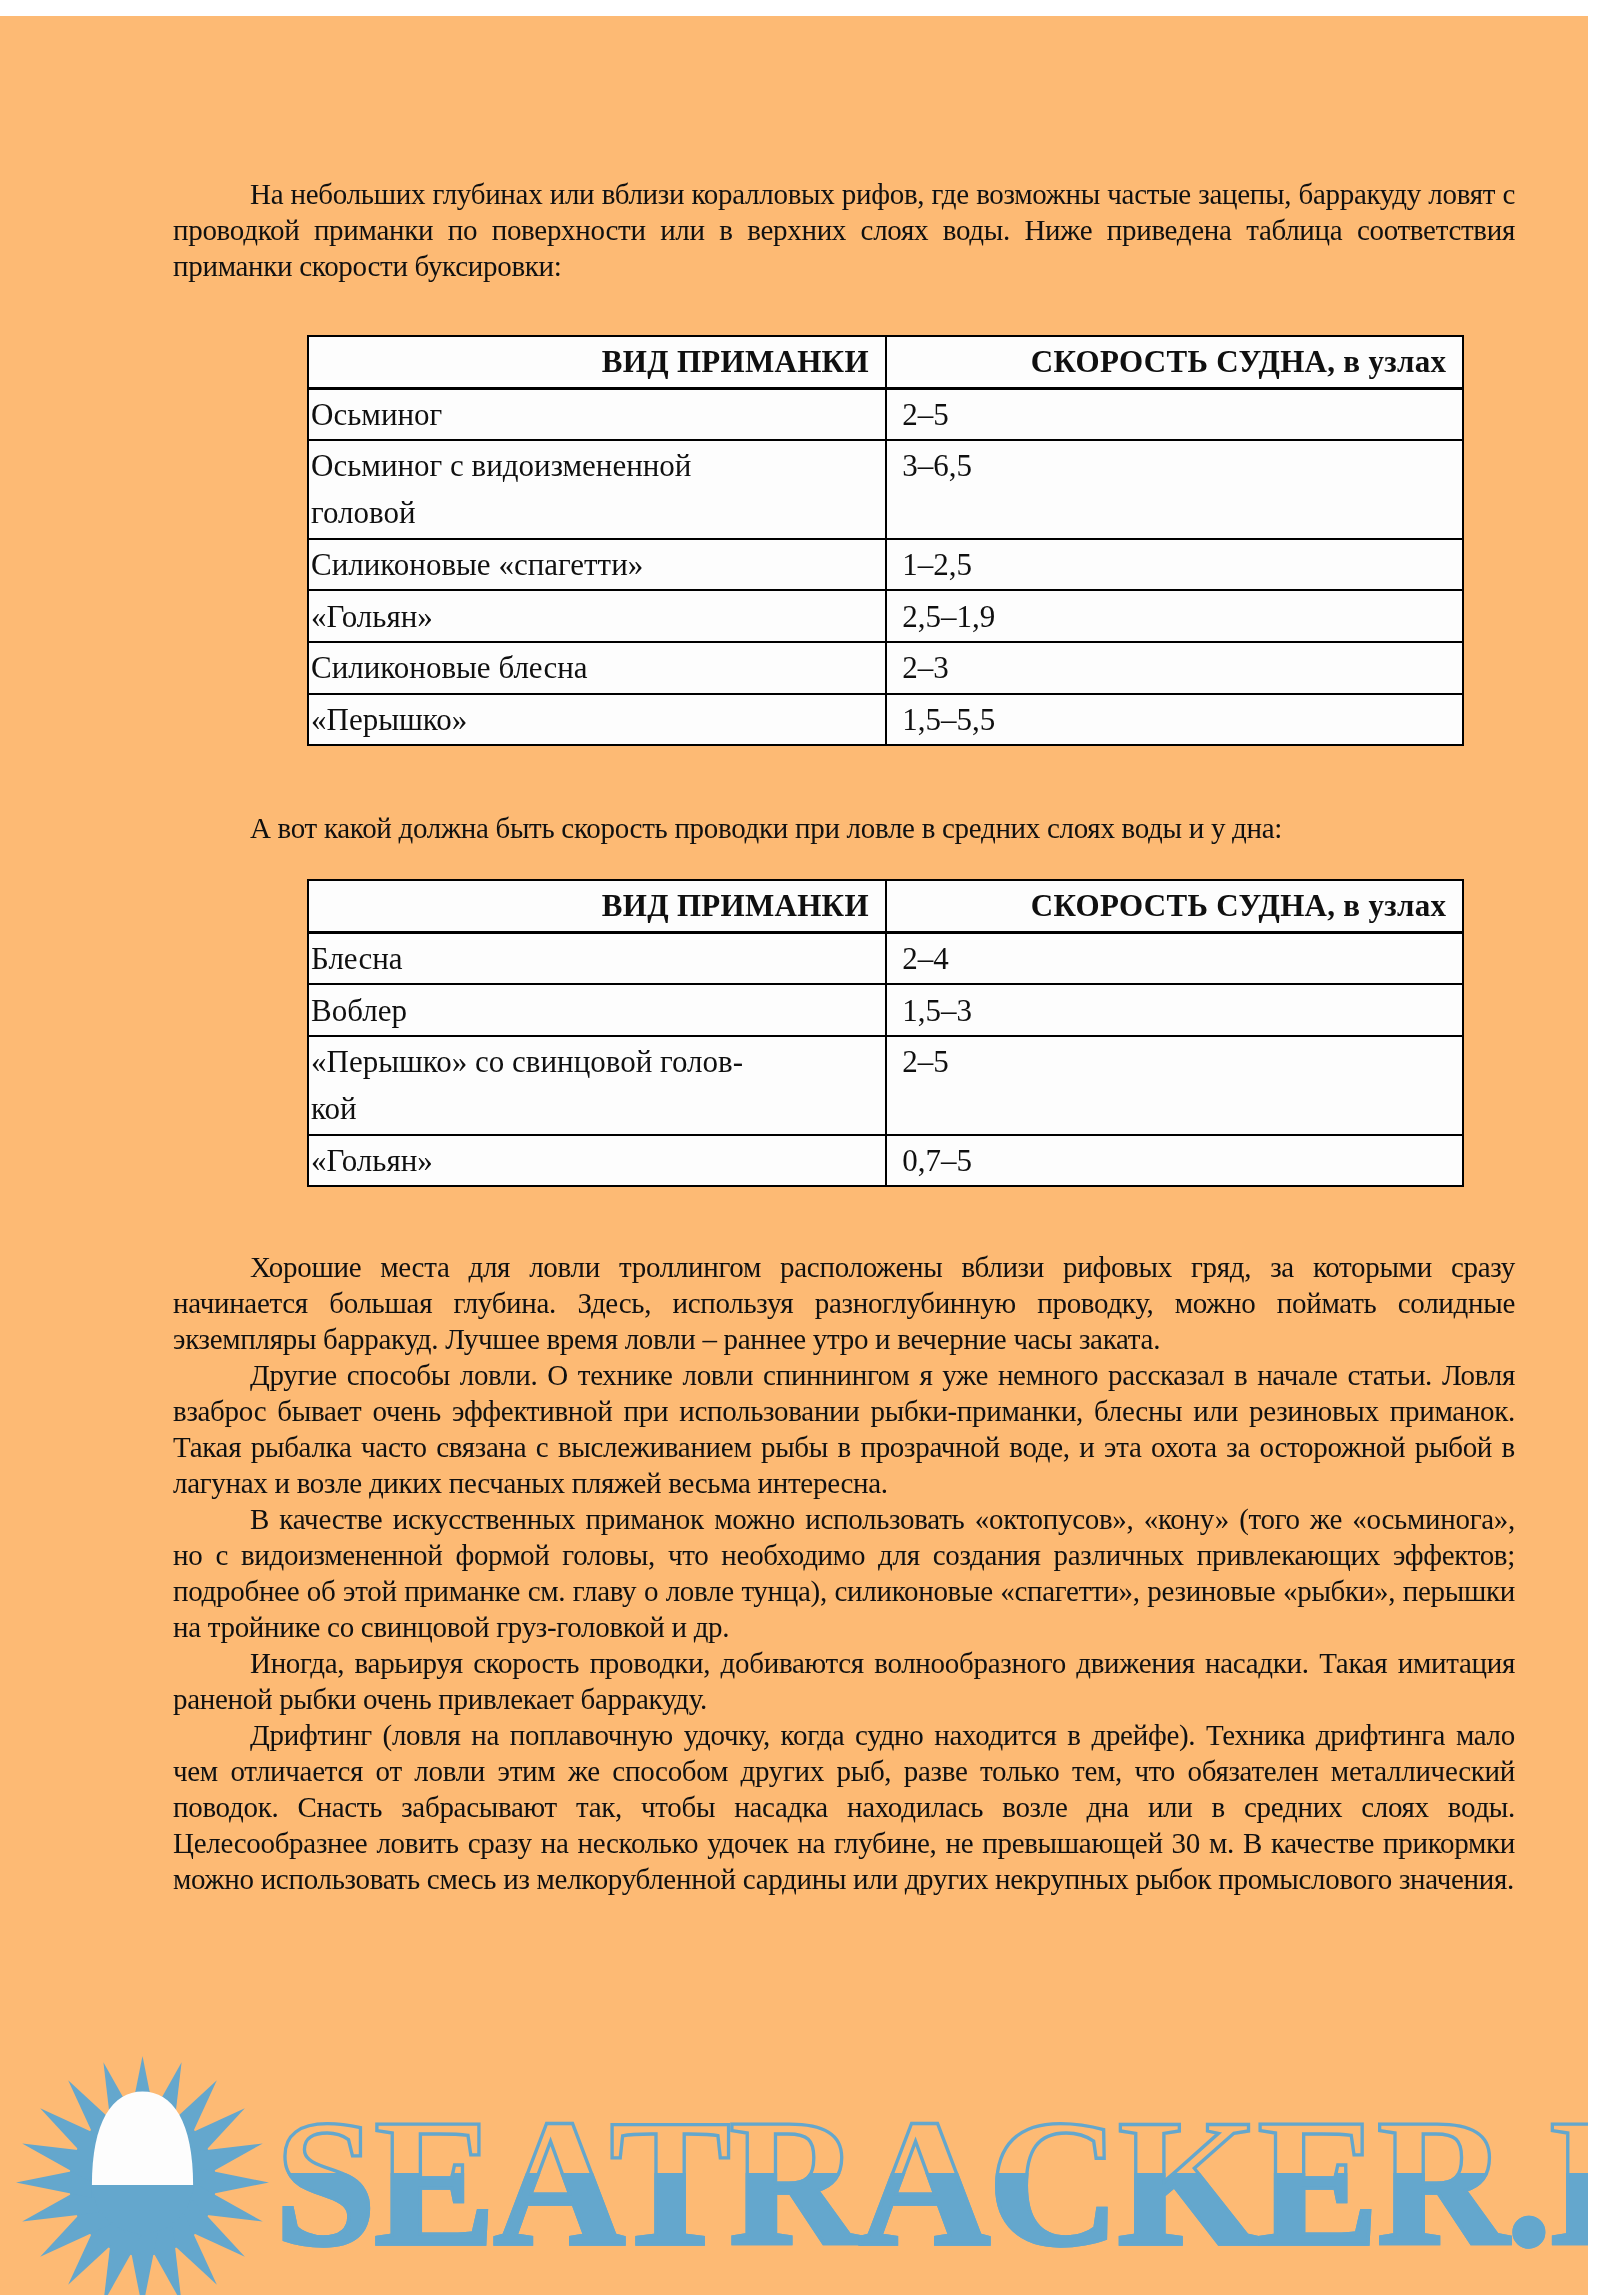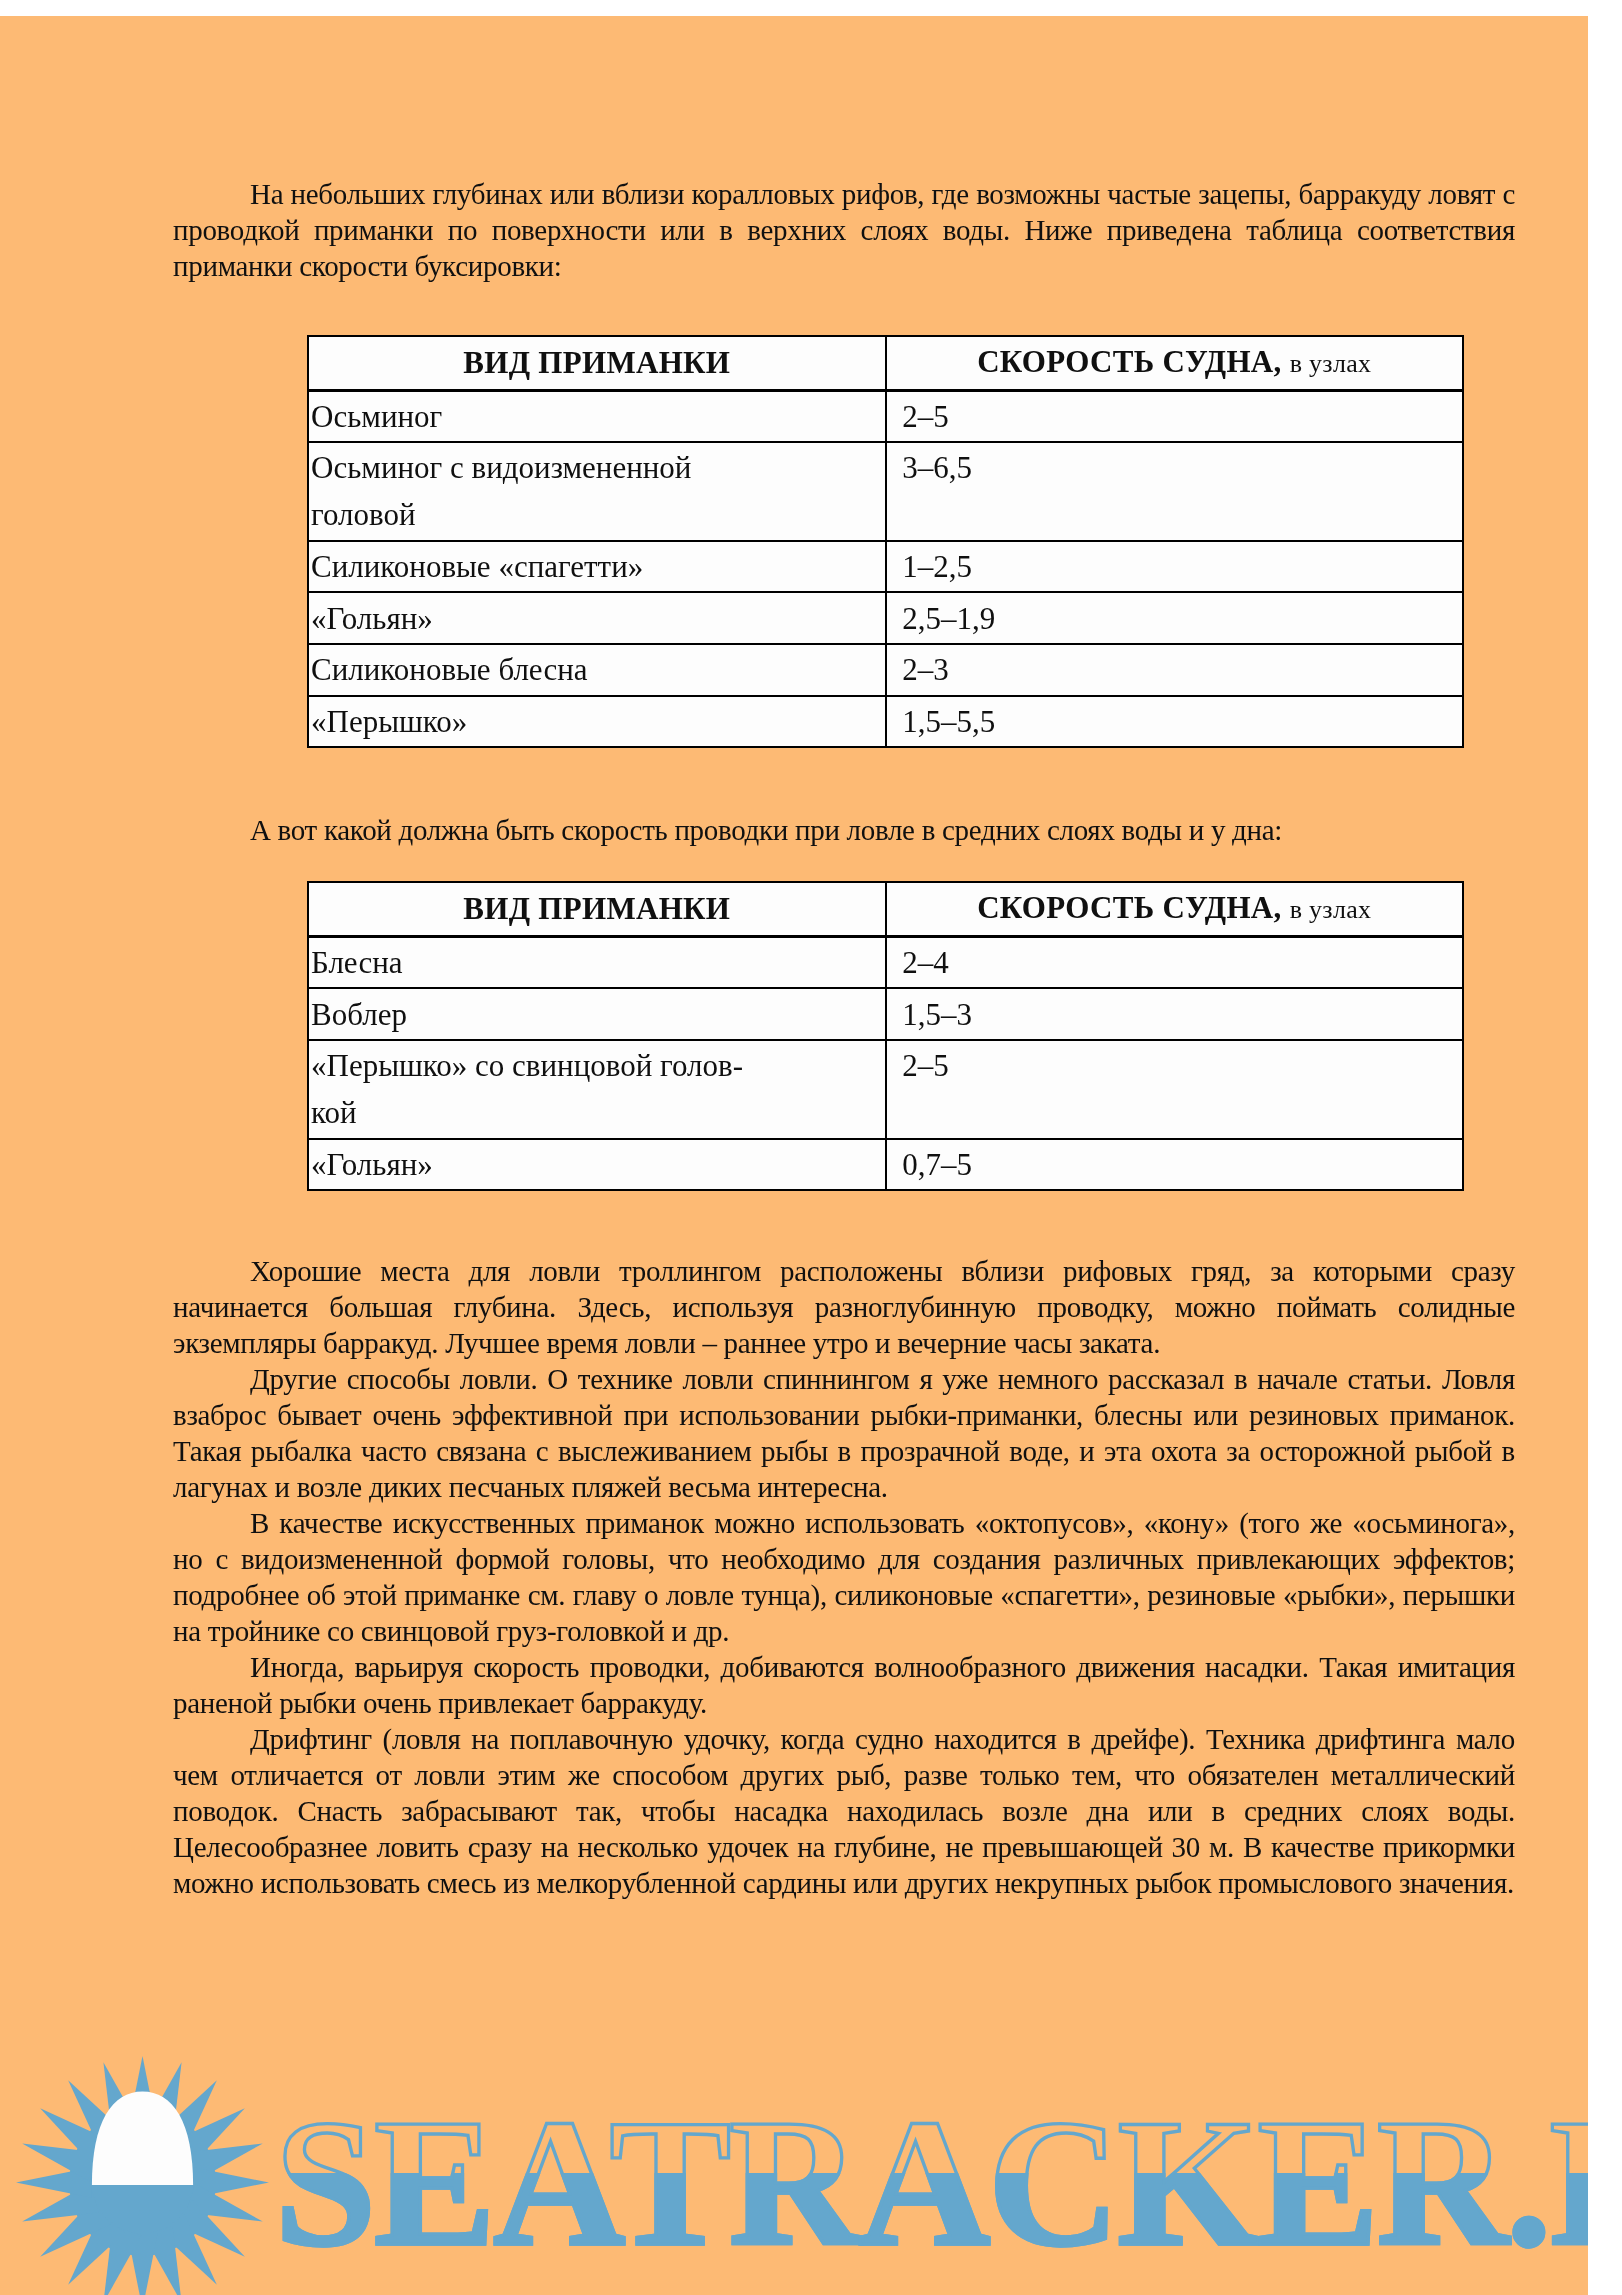--- a/index.html
+++ b/index.html
@@ -29,24 +29,24 @@
     font-size:31px; line-height:47px;
     background:#fdfdfd;
   }
   table.speed-table { border:2.6px solid #000; }
   .speed-table th, .speed-table td {
     border-left:2px solid #000; border-right:2px solid #000;
     border-top:2.6px solid #000; border-bottom:2.6px solid #000;
     padding:1.3px 15.7px; vertical-align:middle;
   }
   .speed-table th {
-    height:52px; font-weight:bold; text-align:center;
+    height:52px; font-weight:bold; text-align:right;
     border-bottom:3.9px solid #000; letter-spacing:0.3px;
   }
-  .speed-table th .unit { font-size:26px; font-weight:normal; }
+  .speed-table th .unit { font-size:31px; font-weight:bold; }
   .speed-table td { height:51px; }
   .speed-table td.lure { text-align:left; white-space:pre-line; padding-left:2px; }
   .speed-table td.speed { text-align:left; }
 
   .tbl-1 { margin-top:51px; }
   .between { margin-top:64px; }
   .tbl-2 { margin-top:33px; }
   .after-tables { margin-top:62px; }
 
   

